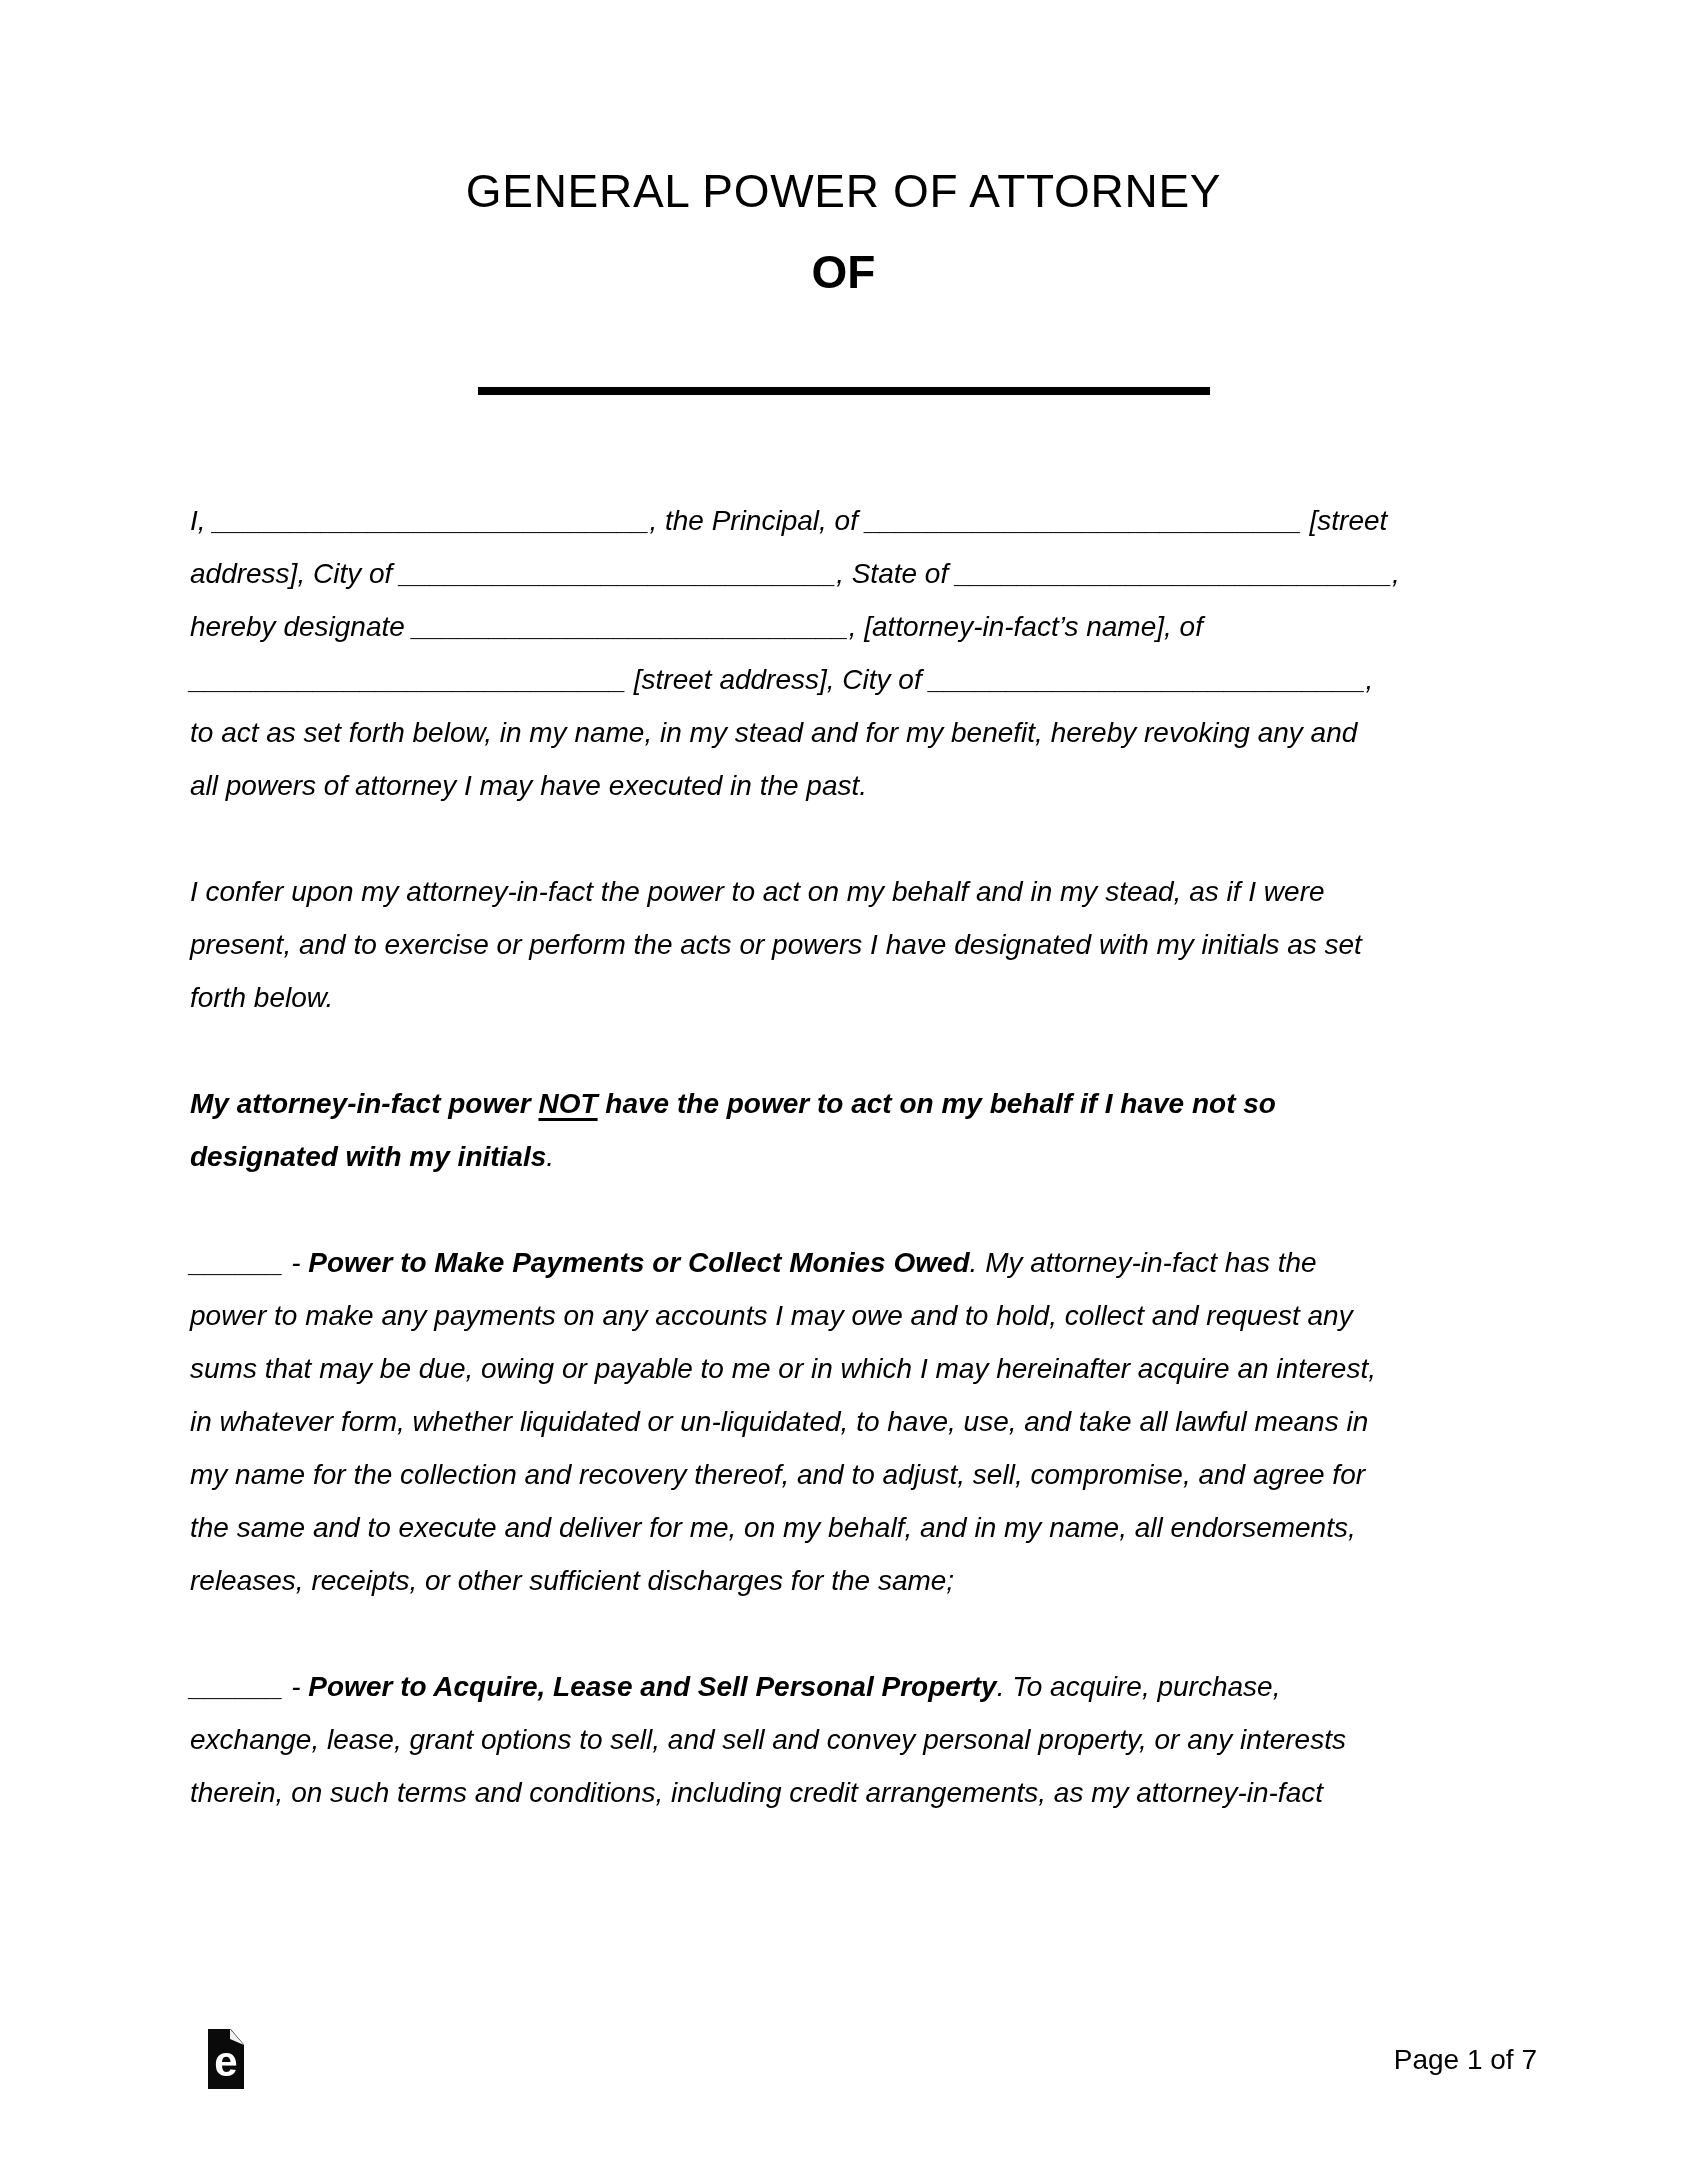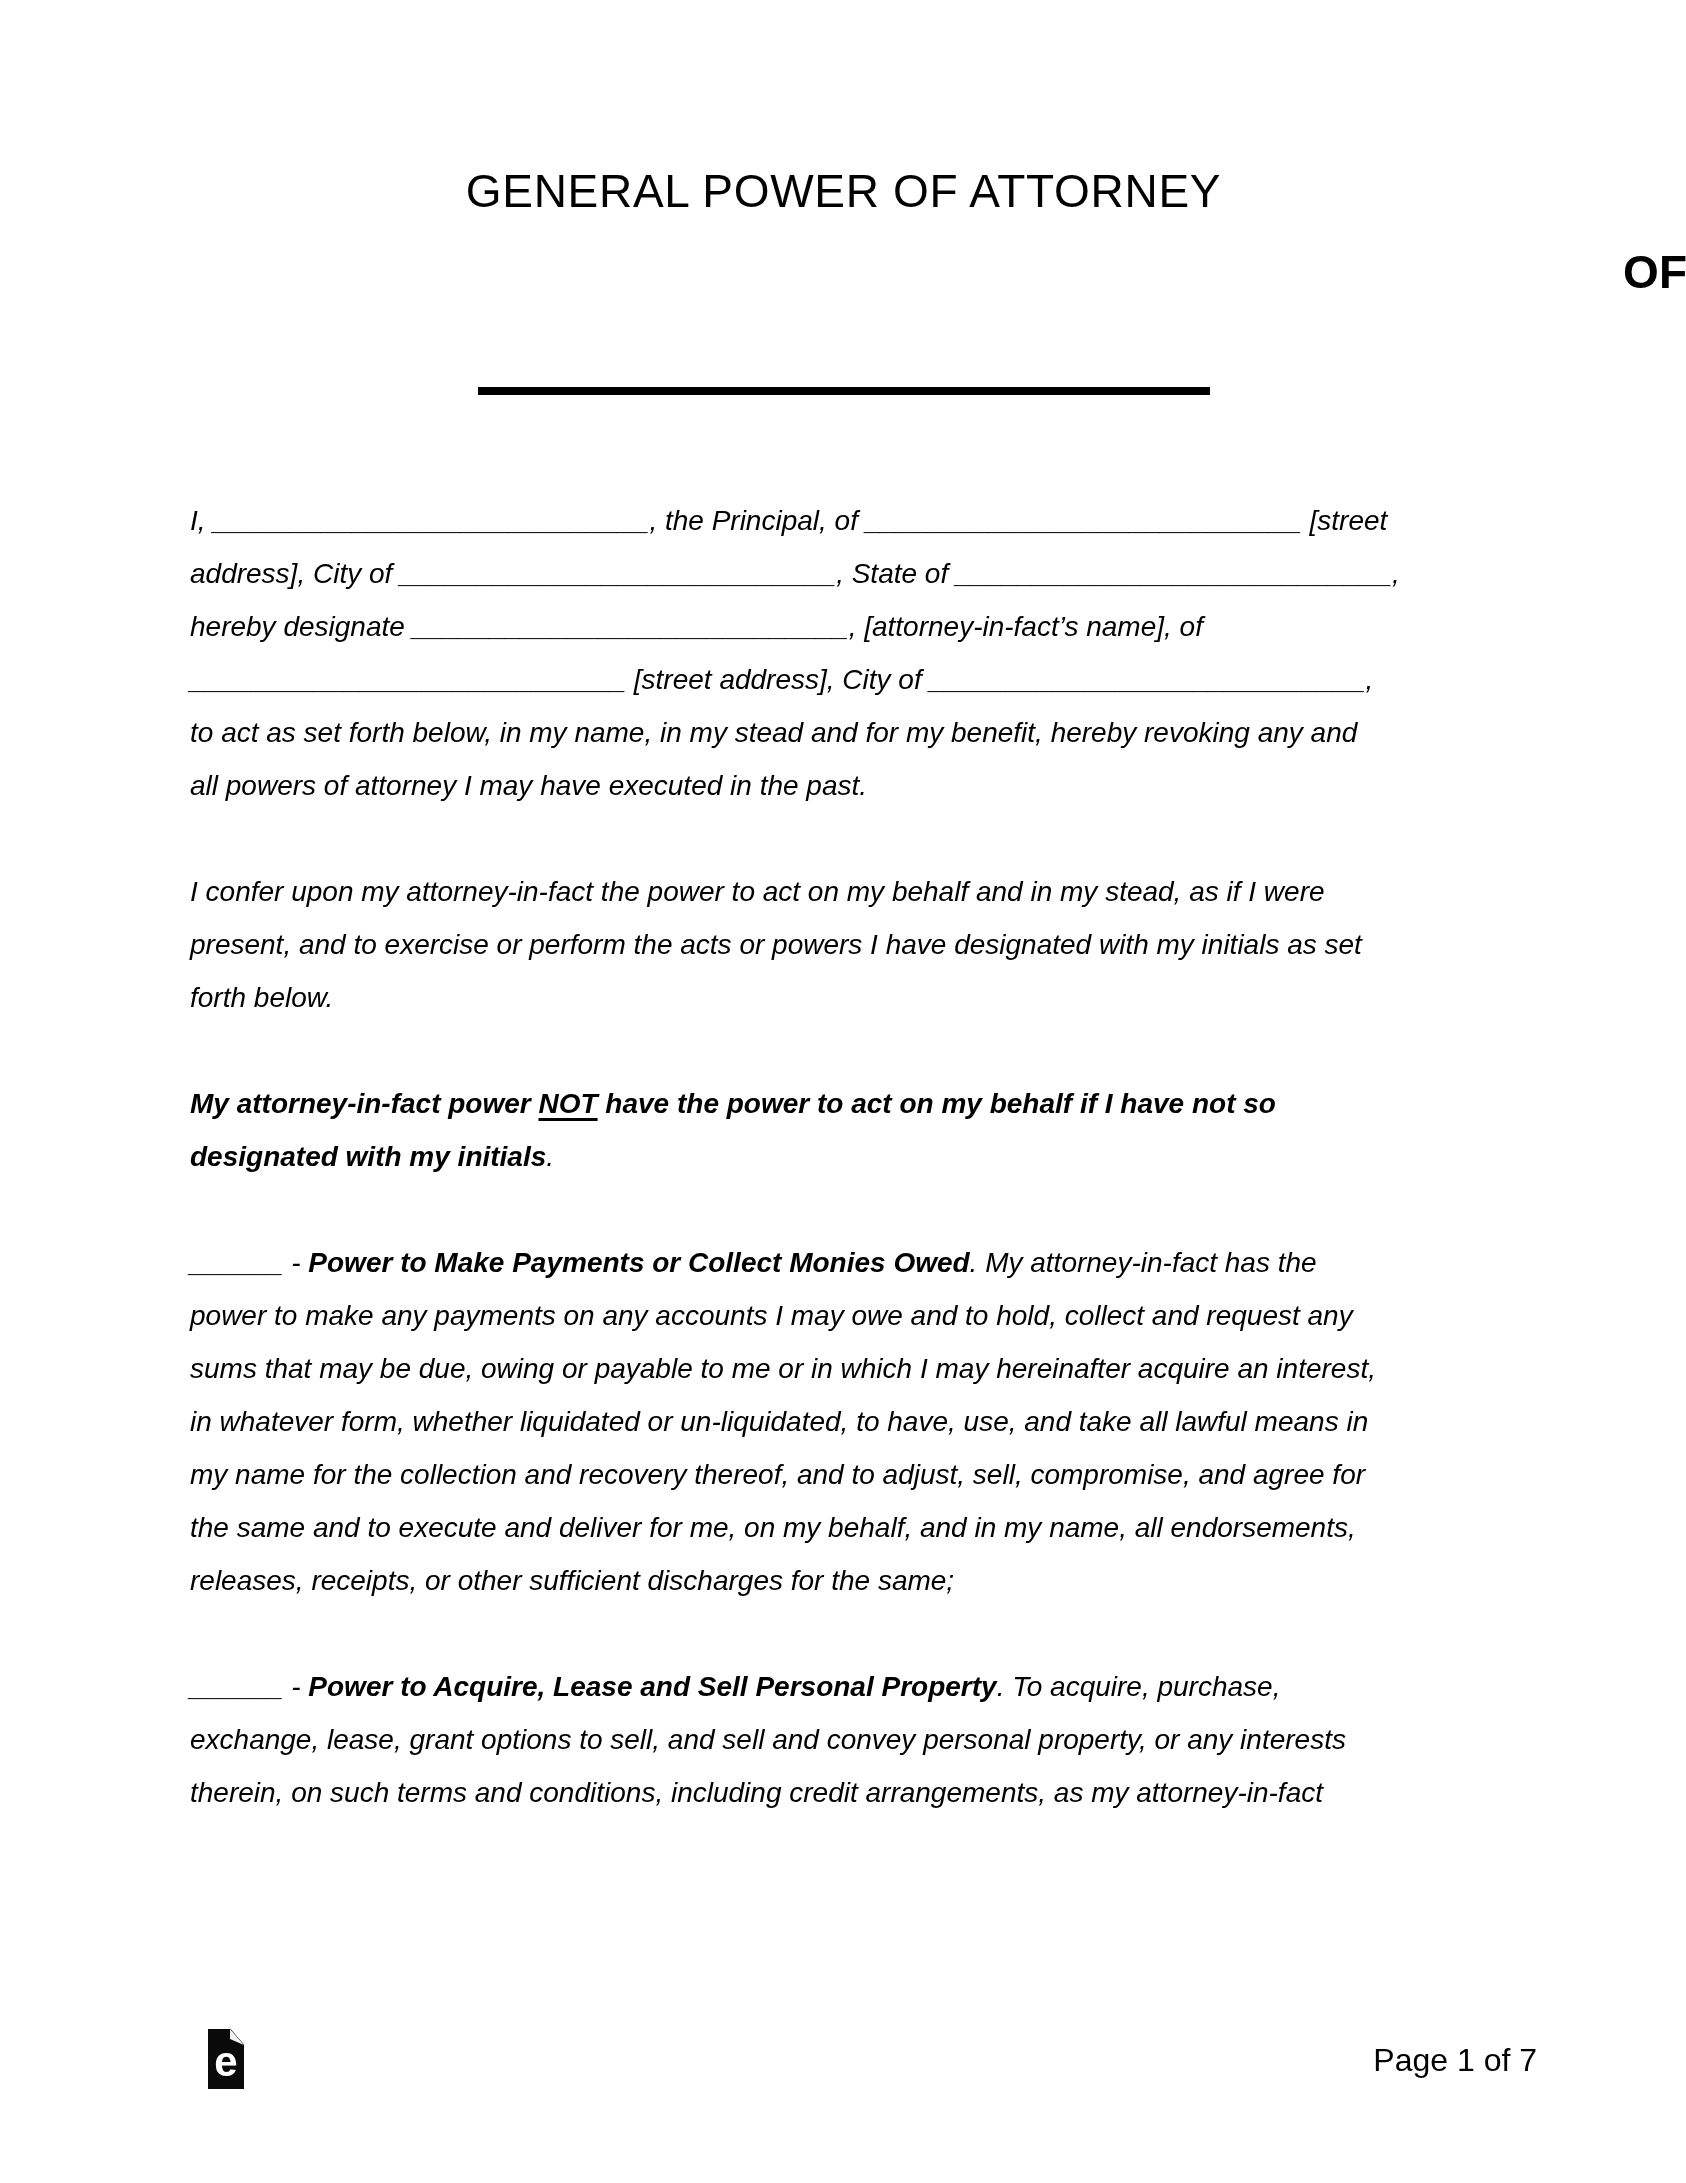--- a/index.html
+++ b/index.html
@@ -15,21 +15,21 @@
   .title {
     margin: 163px 0 0 0;
     text-align: center;
     font-size: 46px;
     line-height: 56px;
     font-weight: normal;
     letter-spacing: 0.7px;
   }
   .subtitle {
     margin: 25px 0 0 0;
-    text-align: right;
+    text-align: center;
     font-size: 46px;
     line-height: 56px;
     font-weight: bold;
   }
   .name-line {
     width: 732px;
     height: 8px;
     background: #000000;
     margin: 87px auto 0 auto;
   }
@@ -70,21 +70,21 @@
     color: #ffffff;
     font-size: 42px;
     font-weight: bold;
     line-height: 1;
     margin-top: 6.6px;
   }
   .page-number {
     position: absolute;
     top: 2044px;
     right: 150px;
-    font-size: 32px;
+    font-size: 28px;
     line-height: 32px;
   }
 </style>
 </head>
 <body>
 
 <div class="page">
 
   <h1 class="title">GENERAL POWER OF ATTORNEY</h1>
 

